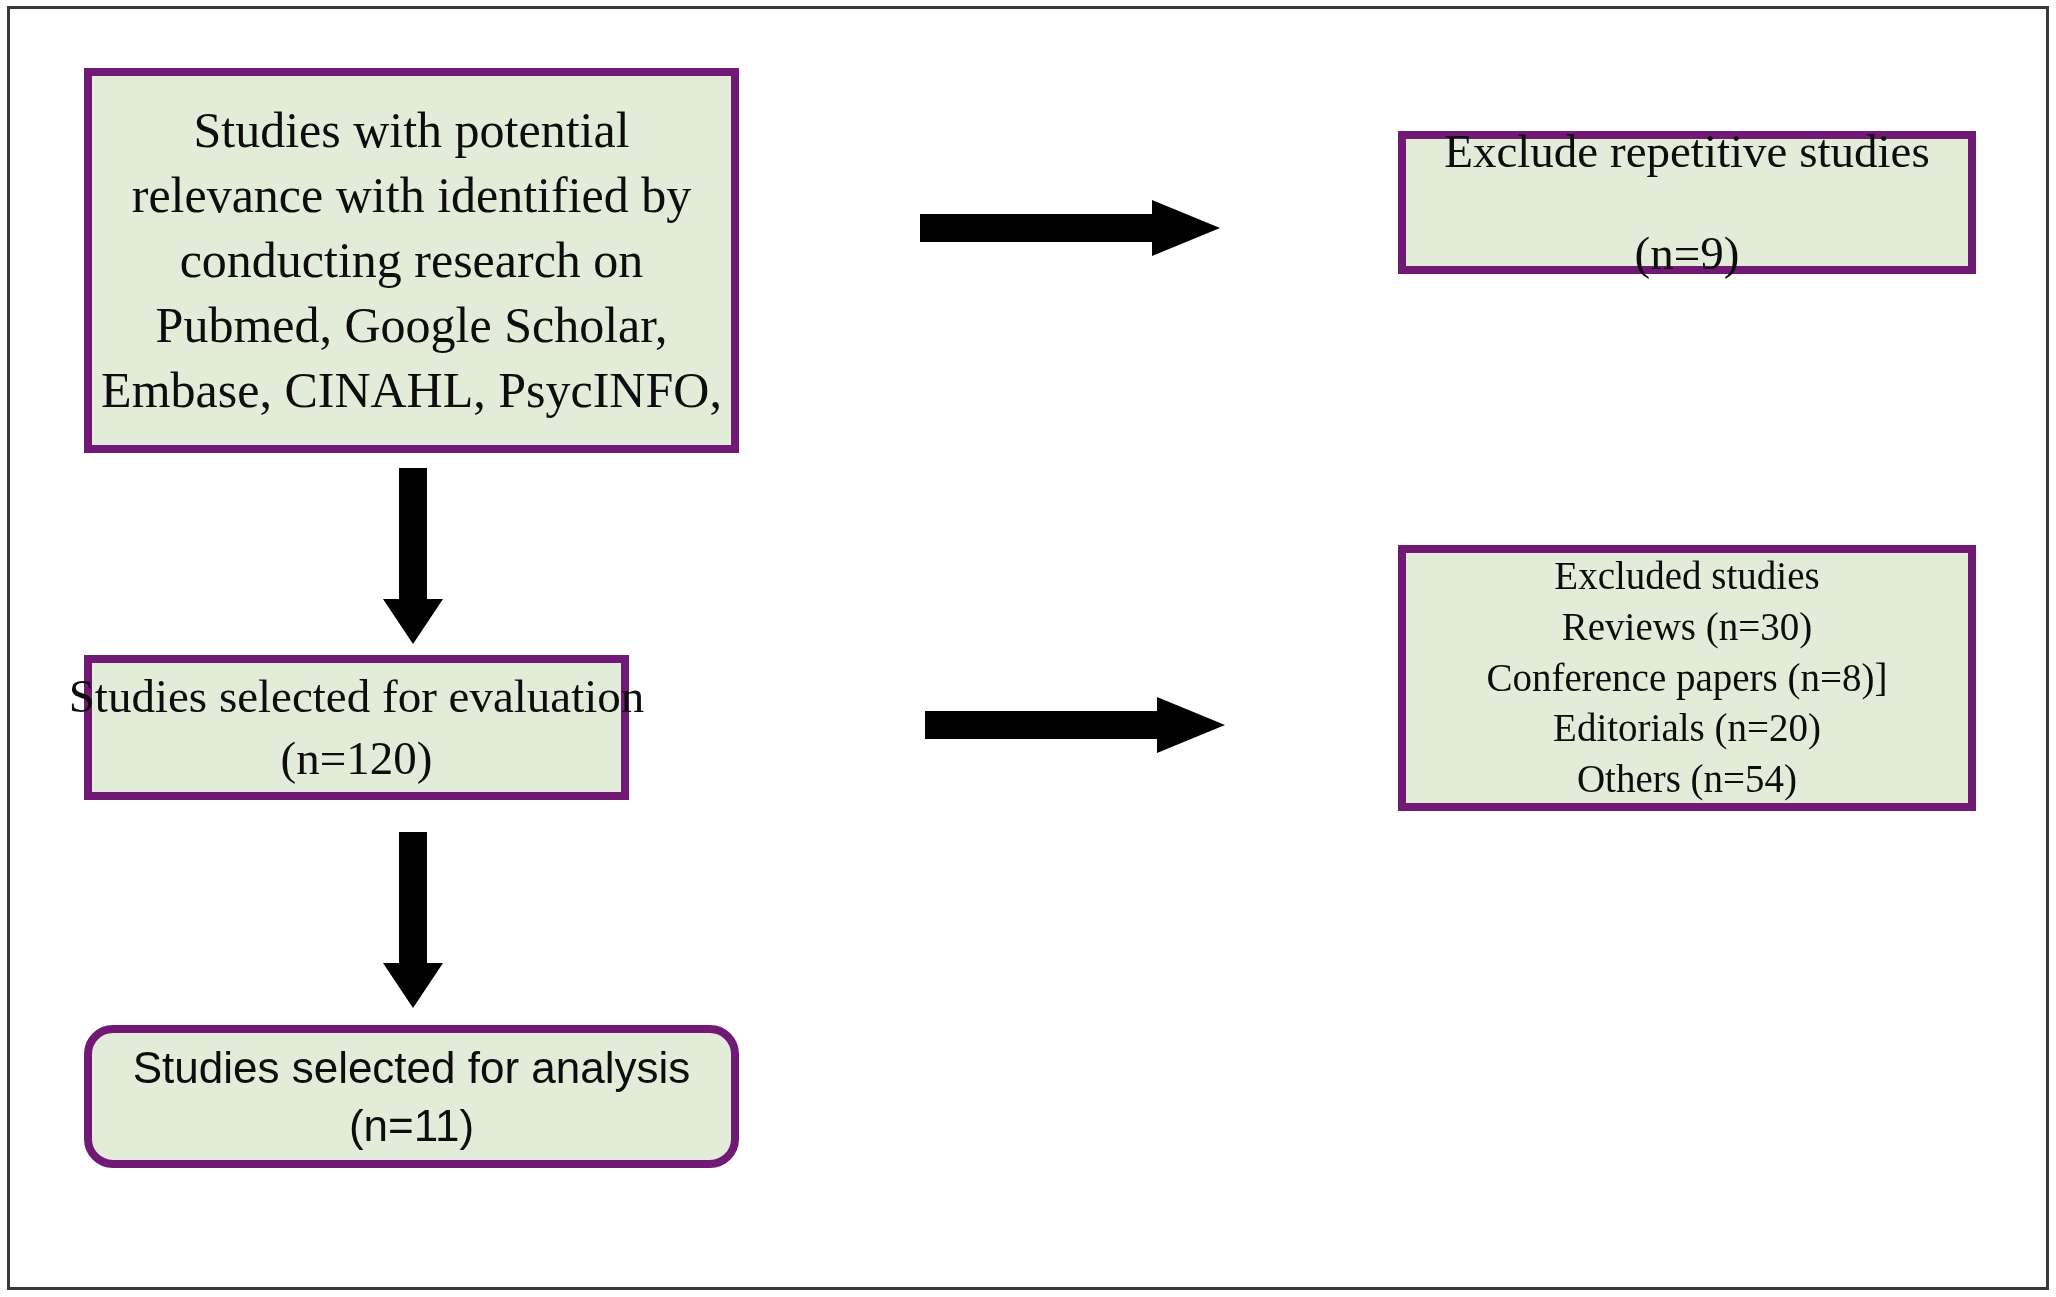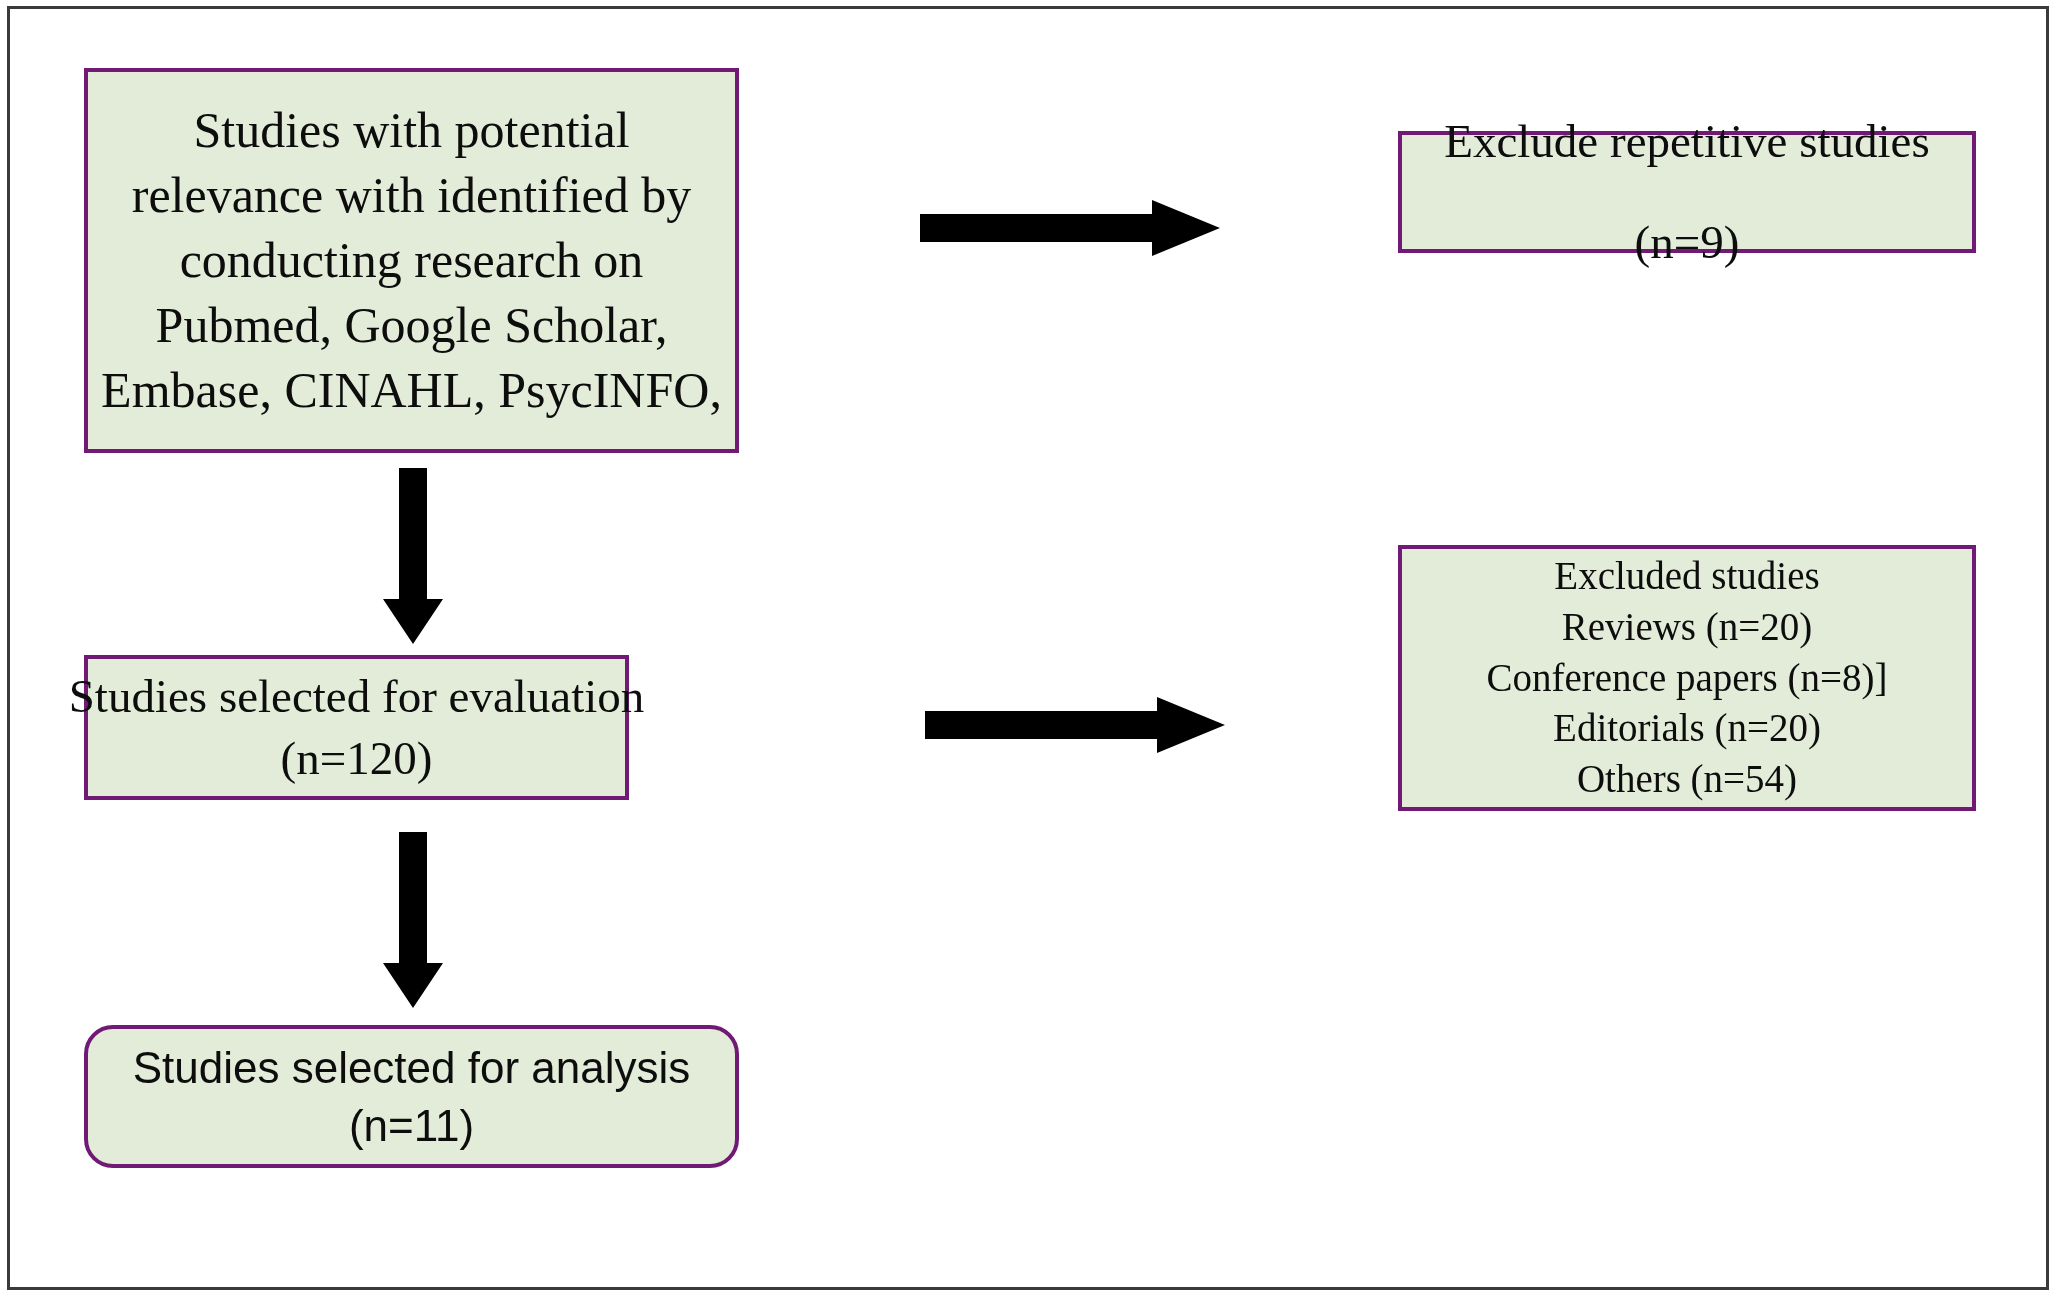--- a/index.html
+++ b/index.html
@@ -23,21 +23,21 @@
     top: 6px;
     width: 2042px;
     height: 1284px;
     border: 3px solid #3a3a3a;
     box-sizing: border-box;
     pointer-events: none;
   }
   .box {
     position: absolute;
     background: #e3ecd9;
-    border: 4px solid #701a75;
+    border: 8px solid #701a75;
     box-sizing: border-box;
     display: flex;
     flex-direction: column;
     align-items: center;
     justify-content: center;
     text-align: center;
     color: #0d0d0d;
     font-family: "Liberation Serif", "DejaVu Serif", serif;
     line-height: 1.30;
   }
@@ -46,21 +46,21 @@
     font-family: "Liberation Sans", "DejaVu Sans", sans-serif;
   }
 
   
   #box-identified {
     left: 84px;  top: 68px;  width: 655px;  height: 385px;
     font-size: 50px;
     padding: 4px 10px;
   }
   #box-exclude-repetitive {
-    left: 1398px; top: 131px; width: 578px; height: 122px;
+    left: 1398px; top: 131px; width: 578px; height: 143px;
     font-size: 47px;
     gap: 40px;
   }
   #box-evaluation {
     left: 84px;  top: 655px; width: 545px; height: 145px;
     font-size: 47px;
   }
   #box-excluded-studies {
     left: 1398px; top: 545px; width: 578px; height: 266px;
     font-size: 39px;
@@ -101,21 +101,21 @@
     <span class="ln">(n=9)</span>
   </div>
 
   <div class="box" id="box-evaluation">
     <span class="ln">Studies selected for evaluation</span>
     <span class="ln">(n=120)</span>
   </div>
 
   <div class="box" id="box-excluded-studies">
     <span class="ln">Excluded studies</span>
-    <span class="ln">Reviews (n=20)</span>
+    <span class="ln">Reviews (n=30)</span>
     <span class="ln">Conference papers (n=8)]</span>
     <span class="ln">Editorials (n=20)</span>
     <span class="ln">Others (n=54)</span>
   </div>
 
   <div class="box sans" id="box-analysis">
     <span class="ln">Studies selected for analysis</span>
     <span class="ln">(n=11)</span>
   </div>
 

